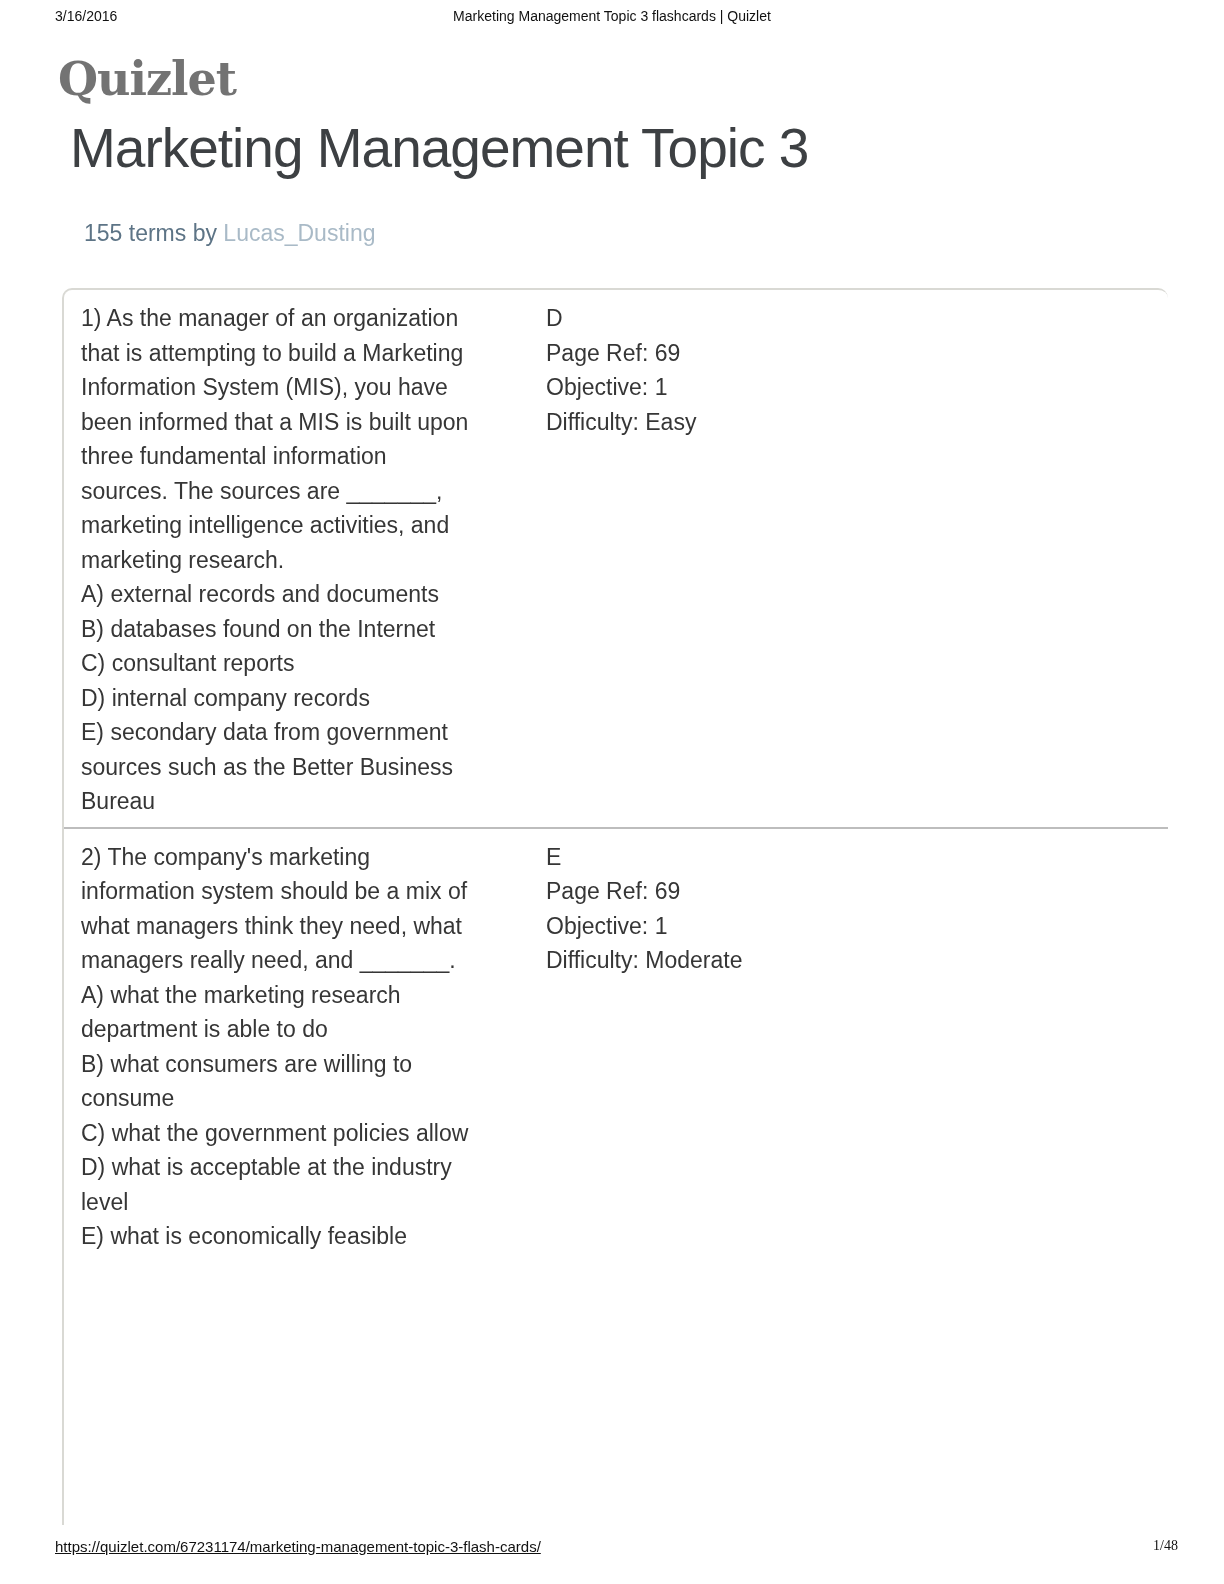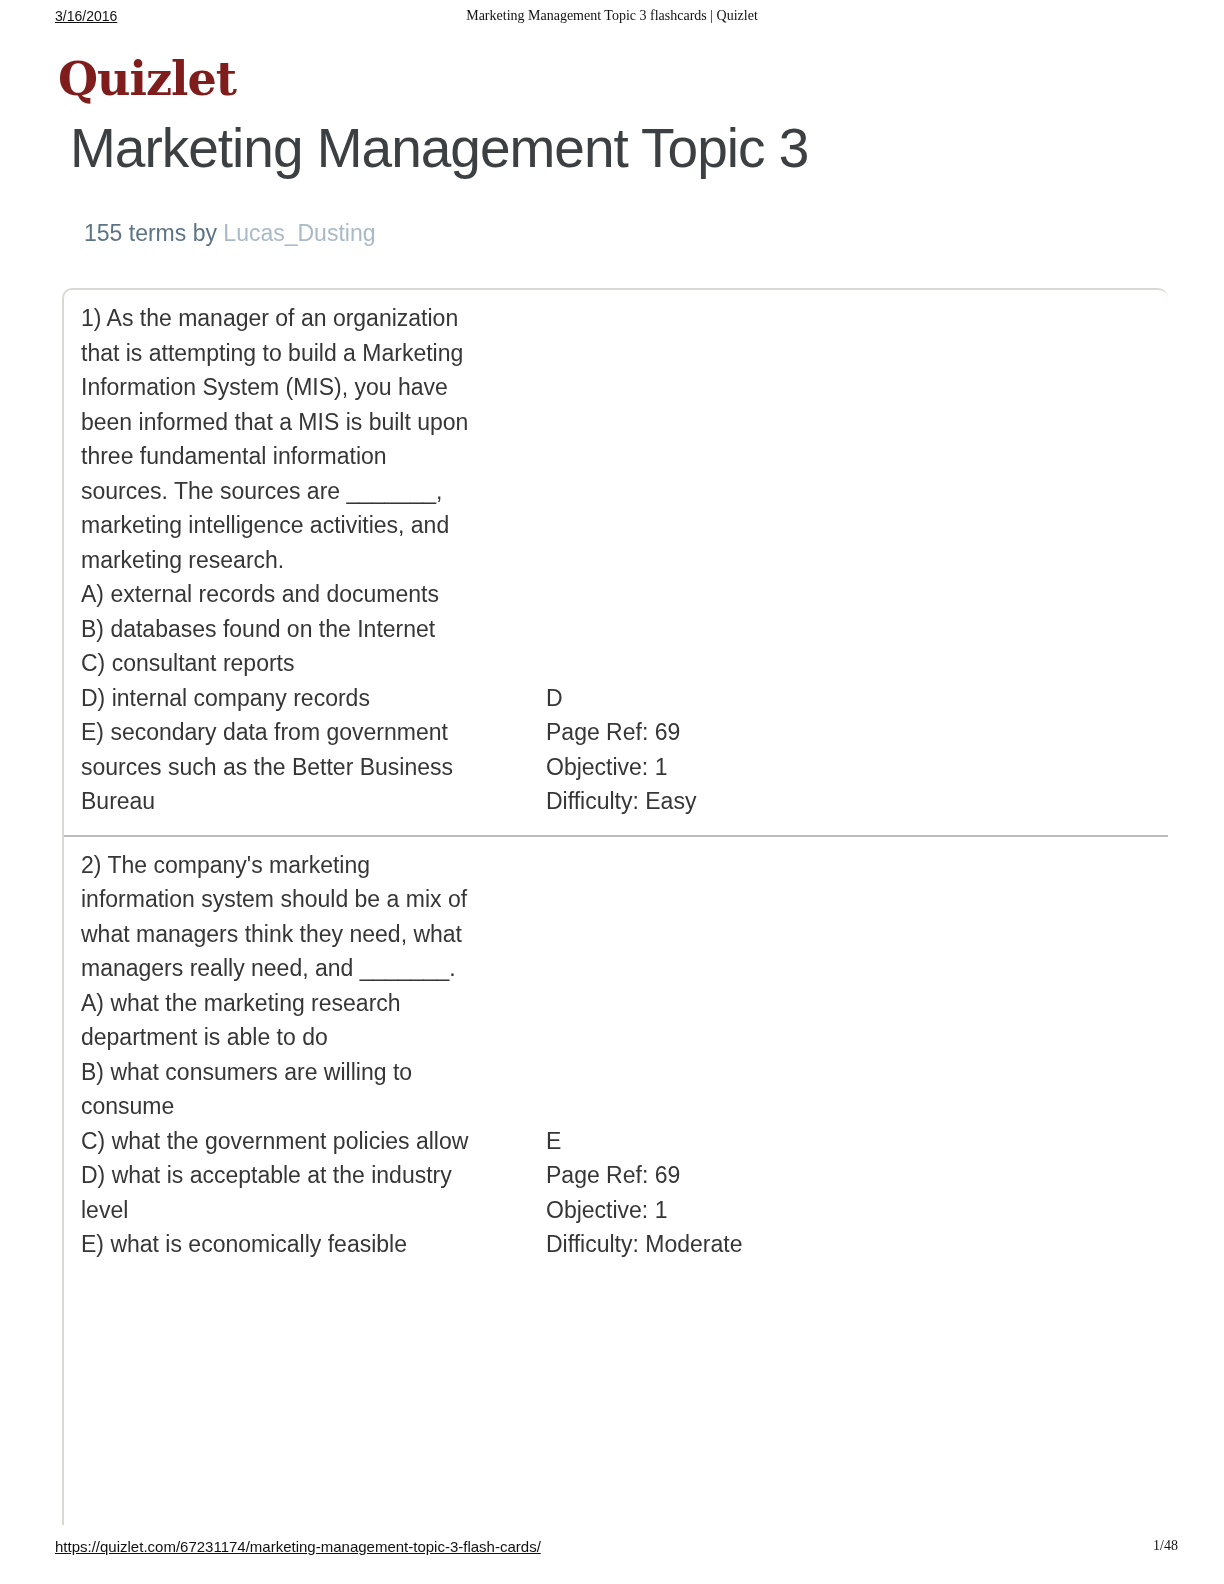--- a/index.html
+++ b/index.html
@@ -8,40 +8,40 @@
     width: 1224px; height: 1584px;
     position: relative;
     font-family: "Liberation Sans", sans-serif;
     color: #363636;
     overflow: hidden;
   }
 
   
   .print-header-date {
     position: absolute; top: 8px; left: 55px;
-    font-size: 14px; color: #111; text-decoration: underline;
+    font-size: 14px; color: #111;
   }
   .print-header-title {
     position: absolute; top: 8px; left: 0; width: 100%;
-    text-align: center; font-size: 14px; color: #111; font-family: Liberation Serif, serif;
+    text-align: center; font-size: 14px; color: #111;
   }
   .print-footer-url {
     position: absolute; top: 1538px; left: 55px;
     font-size: 15px; color: #111; text-decoration: underline;
   }
   .print-footer-page {
     position: absolute; top: 1538px; right: 46px;
     font-size: 14px; color: #111; font-family: Liberation Serif, serif;
   }
 
   
   .logo {
     position: absolute; top: 52px; left: 58px;
     font-family: "DejaVu Serif", "Liberation Serif", serif;
-    font-weight: 700; font-size: 46px; color: #7f1d1d;
+    font-weight: 700; font-size: 46px; color: #737373;
     letter-spacing: -1px;
   }
   .page-title {
     position: absolute; top: 116px; left: 70px;
     font-size: 55px; font-weight: 300; color: #3d4043;
     letter-spacing: -1px; white-space: nowrap;
   }
   .terms-line {
     position: absolute; top: 220px; left: 84px;
     font-size: 23px; font-weight: 400;
@@ -53,22 +53,21 @@
   .cards {
     position: absolute; top: 288px; left: 62px;
     width: 1106px; height: 1237px;
     border-top: 2px solid #d9d9d4;
     border-left: 2px solid #d9d9d4;
     border-top-left-radius: 10px;
     border-top-right-radius: 10px;
   }
   .card-row {
     display: flex;
-    padding: 11px 0 16px 17px;
-    align-items: flex-end;
+    padding: 11px 0 8px 17px;
   }
   .card-row.divided {
     border-bottom: 2px solid #bdbdbd;
   }
   .card-question {
     width: 465px;
     font-size: 23px; line-height: 34.5px;
     color: #363636;
     white-space: pre-line;
   }

